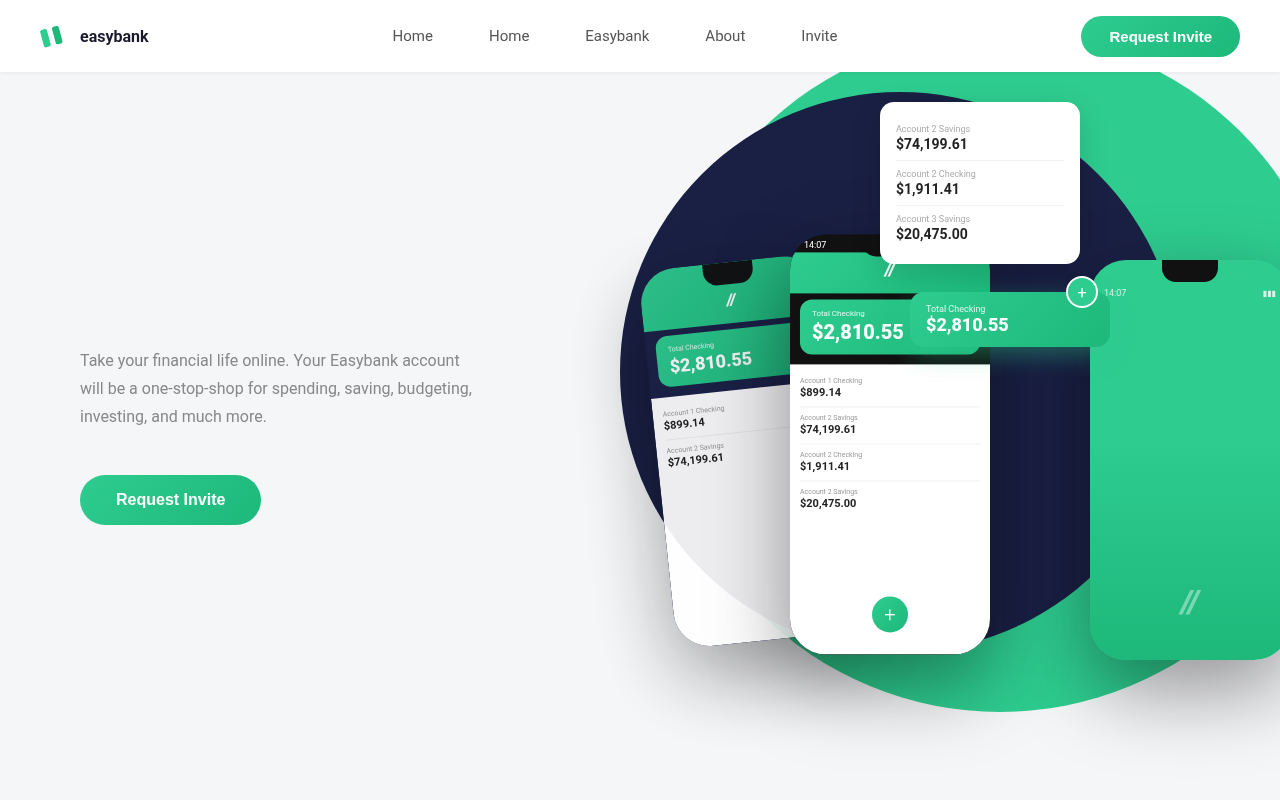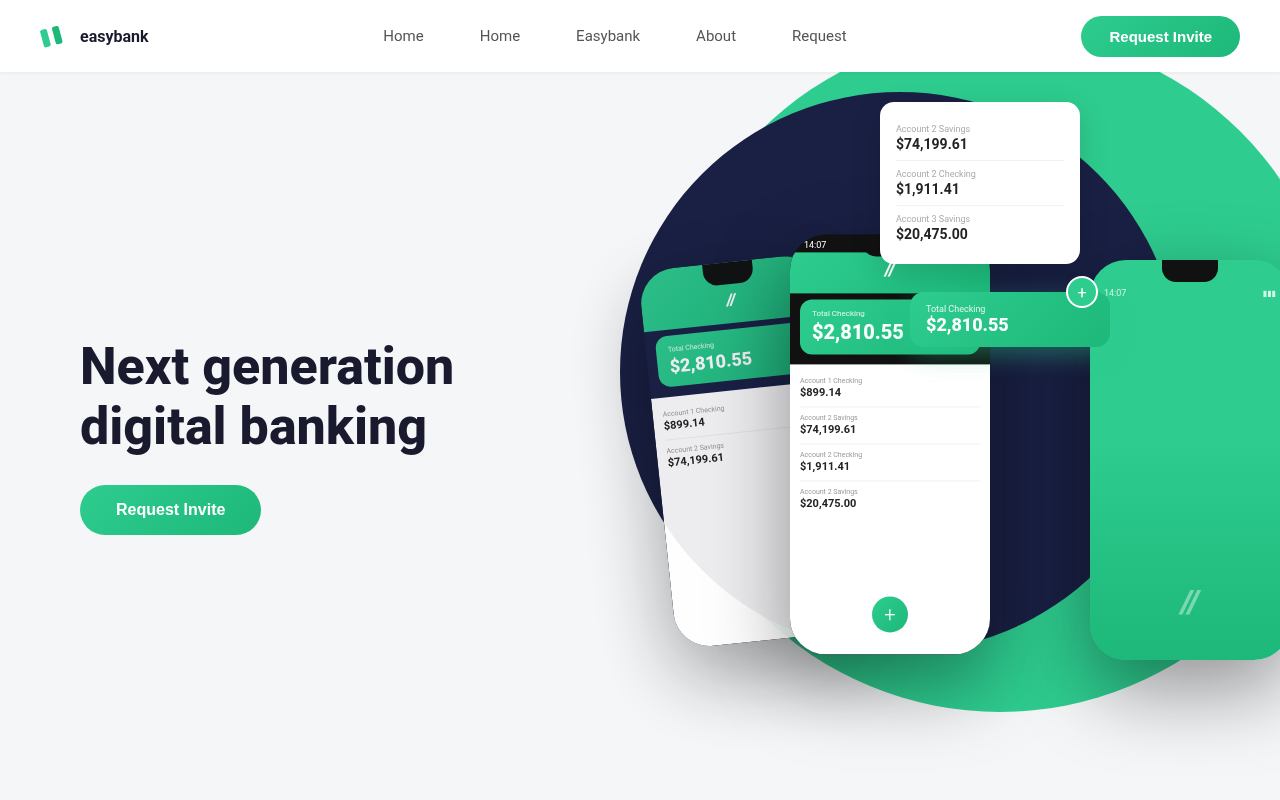--- a/index.html
+++ b/index.html
@@ -204,32 +204,29 @@
       <rect x="2" y="8" width="7" height="18" rx="2" fill="#2ecc8f" transform="rotate(-15 10 18)"></rect>
       <rect x="14" y="6" width="7" height="18" rx="2" fill="#1db87a" transform="rotate(-15 18 16)"></rect>
     </svg>
     <span class="logo-text">easybank</span>
   </div>
   <div class="nav-links">
     <a class="nav-link">Home</a>
     <a class="nav-link">Home</a>
     <a class="nav-link">Easybank</a>
     <a class="nav-link">About</a>
-    <a class="nav-link">Request</a>
+    <a class="nav-link">Invite</a>
   </div>
   <button class="btn-invite-nav">Request Invite</button>
 </nav>
 
 <section class="hero">
 
   <div class="hero-left">
-    <h1 class="hero-title">
-      <span>Next generation</span><br>
-      <span>digital banking</span>
-    </h1>
+    <p class="hero-subtitle">Take your financial life online. Your Easybank account will be a one-stop-shop for spending, saving, budgeting, investing, and much more.</p>
     <button class="btn-invite-hero">Request Invite</button>
   </div>
 
   <div class="hero-right">
 
     <div class="blob-green"></div>
     <div class="blob-dark"></div>
 
     <div class="side-panel">
       <div class="side-panel-item">

